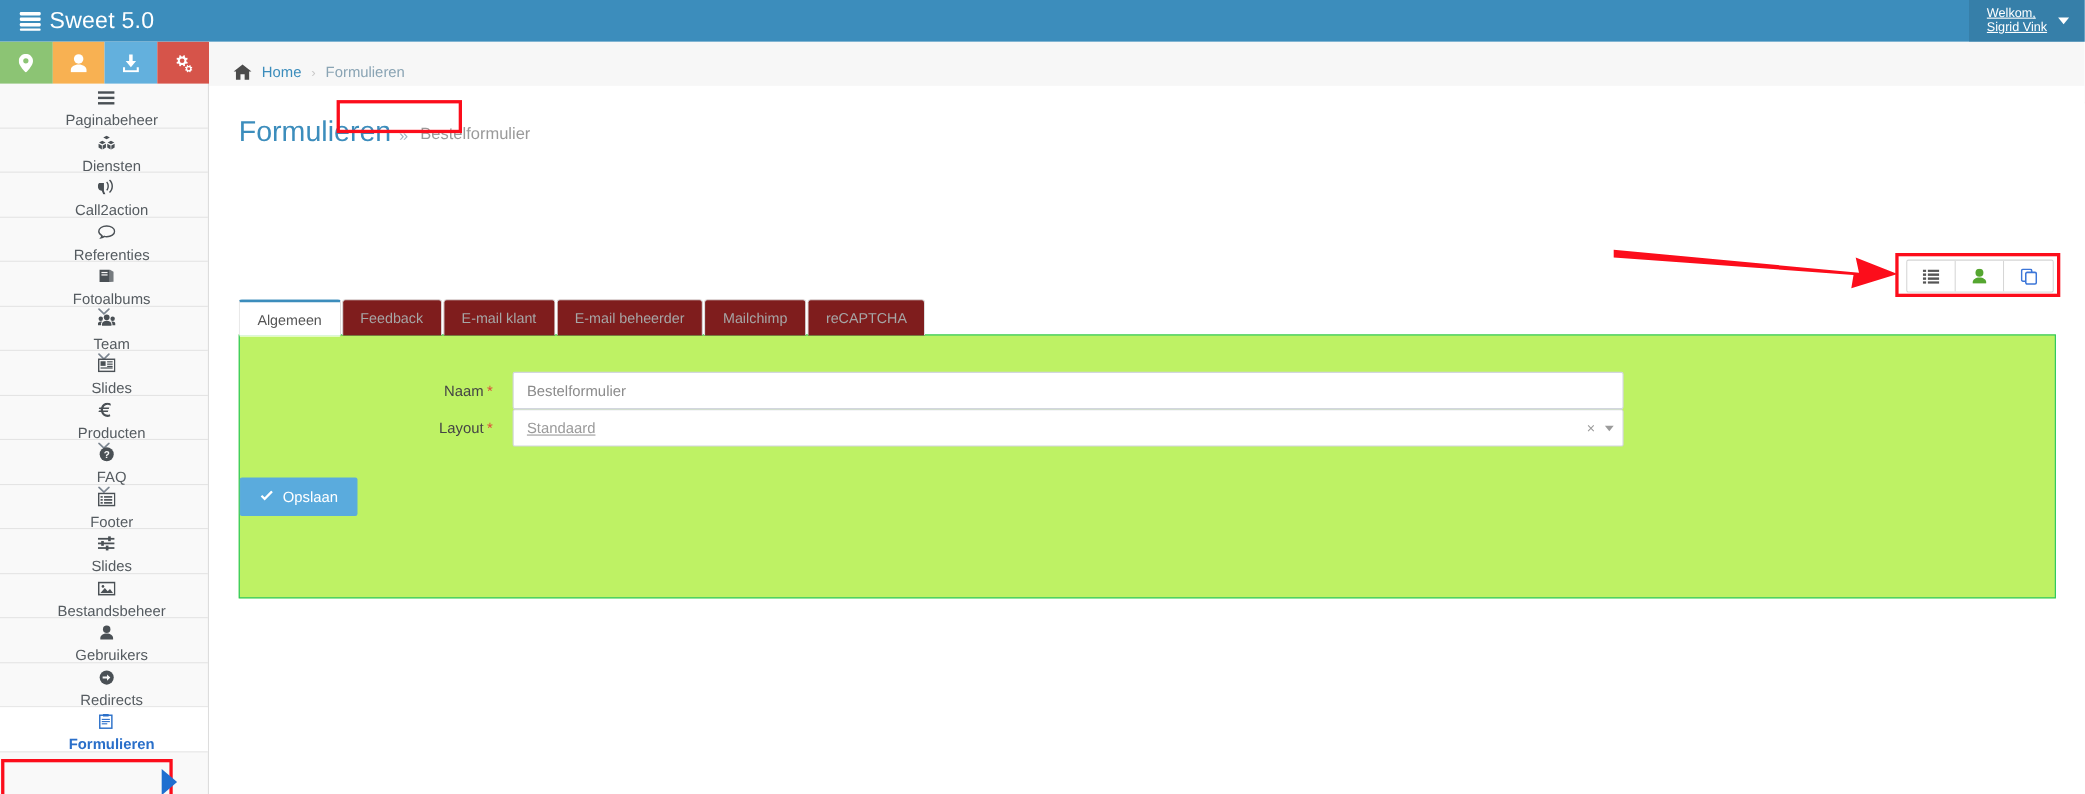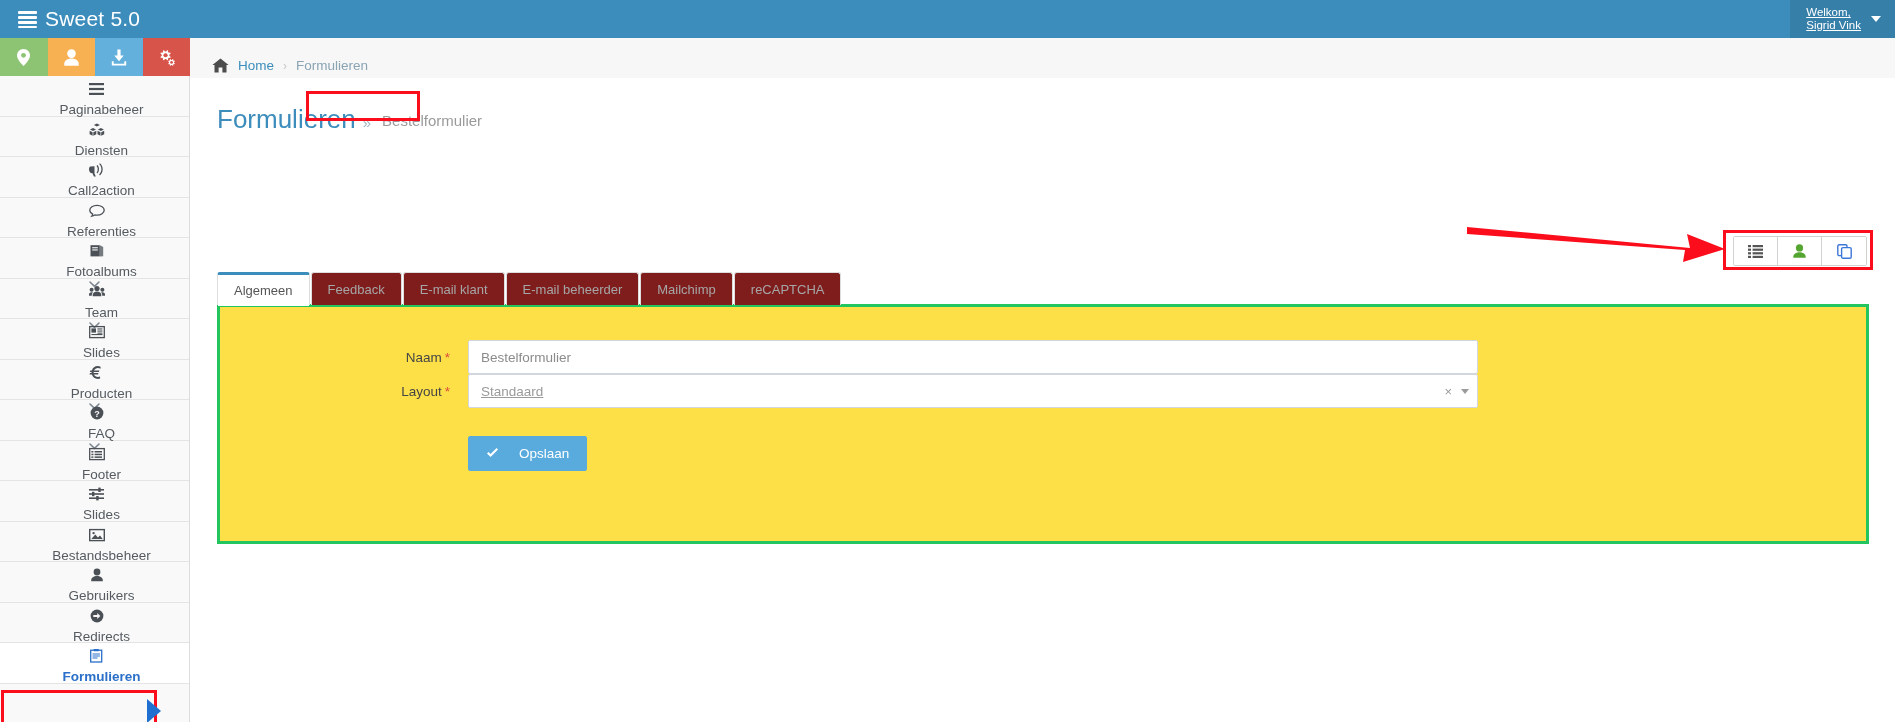--- a/index.html
+++ b/index.html
@@ -178,21 +178,21 @@
   .tab.active {
     color: #555555; border-top: 3px solid #3c8dbc;
     border-left-color: #dddddd; border-right-color: #dddddd;
     background: #ffffff; position: relative; z-index: 3;
   }
   .tab.active::after {
     content: ""; position: absolute; left: 0; right: 0; bottom: -1px;
     height: 1px; background: #ffffff;
   }
   .tab-body {
-    border: 3px solid #22c55e; background: #fde047;
+    border: 1px solid #22c55e; background: #bef264;
     height: 240px; margin-top: -1px;
     position: relative;
   }
 
   .form-row { display: flex; align-items: center; }
   .form-row.first { margin-top: 33px; }
   .form-label {
     width: 248px; text-align: right; padding-right: 18px;
     font-size: 13.5px; color: #454545;
   }
@@ -213,25 +213,24 @@
     font-size: 13.5px; color: #9a9a9a; background: #fff; cursor: pointer;
   }
   .select2 .s2-val { flex: 1 1 auto; text-decoration: underline; }
   .select2 .s2-clear { color: #9b9b9b; font-size: 13px; margin-right: 9px; }
   .select2 .s2-arrow {
     width: 0; height: 0; border-left: 4px solid transparent;
     border-right: 4px solid transparent; border-top: 5px solid #9b9b9b;
   }
   .btn-row { display: flex; margin-top: 28px; }
   .btn-save {
-    margin-left: 248px;
     height: 35px; padding: 0 17px;
     background: #5aabdd; border: 1px solid #5aabdd; border-radius: 2px;
     color: #ffffff; font-size: 13.5px; cursor: pointer;
-    display: flex; align-items: center; gap: 20px;
+    display: flex; align-items: center; gap: 8px;
     font-family: "Liberation Sans", sans-serif;
   }
 </style>
 </head>
 <body>
 
 <div class="topbar">
   <div class="logo-area">
     <span class="logo-icon">
       <i></i>

